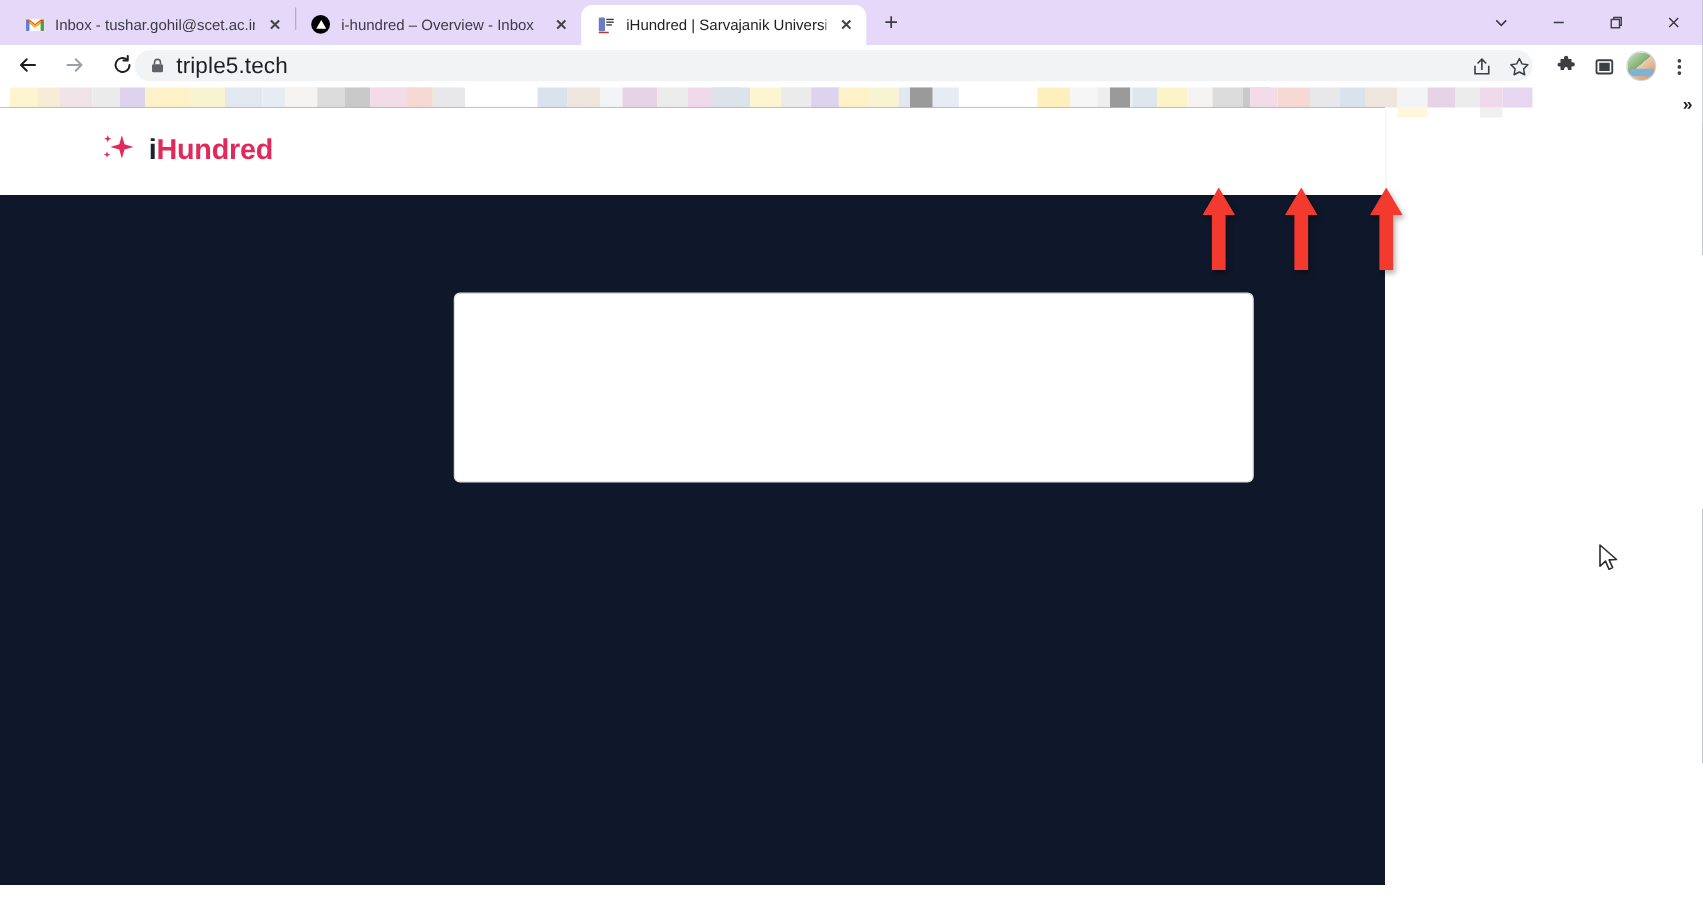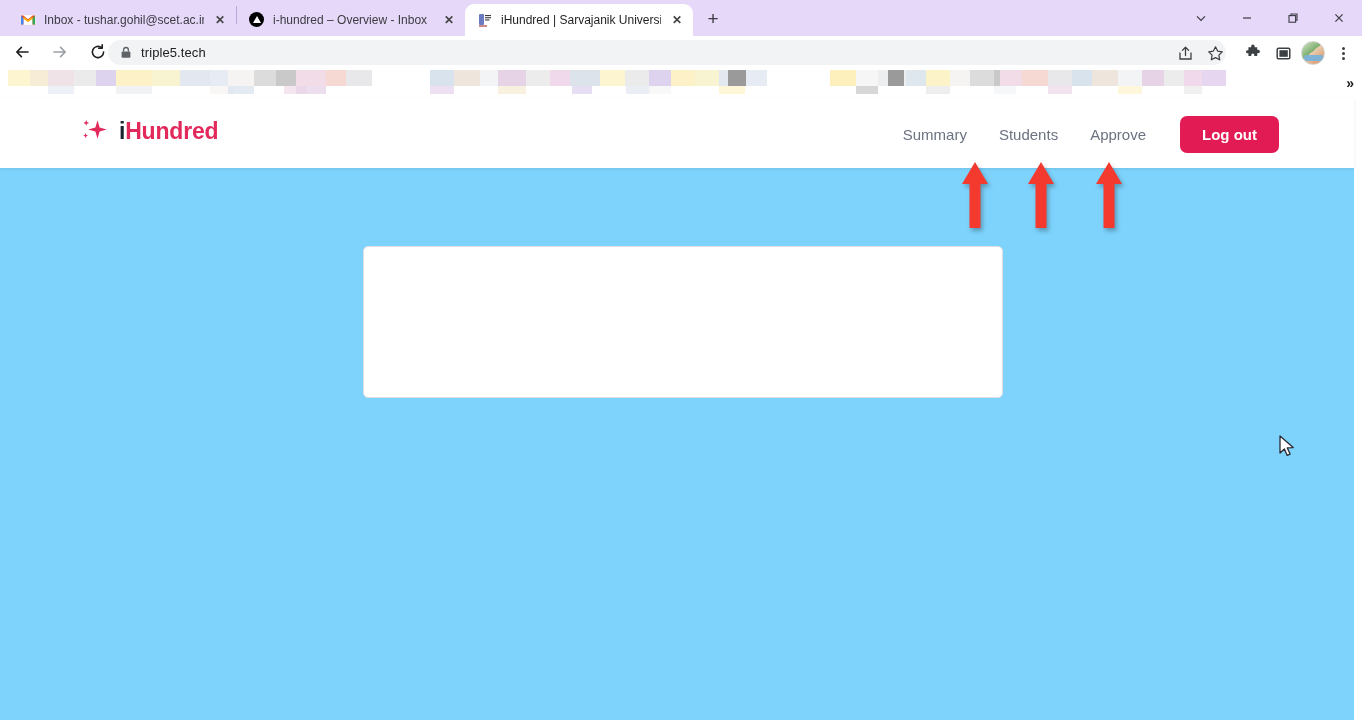--- a/index.html
+++ b/index.html
@@ -74,21 +74,21 @@
     display: flex; align-items: center; justify-content: center;
     color: #1f1f1f;
   }
   .navbtn.disabled { color: #9aa0a6; }
   .omnibox {
     position: absolute; left: 108px; top: 4px;
     width: 1118px; height: 25px;
     background: #f1f3f4; border-radius: 13px;
     display: flex; align-items: center; padding: 0 12px; gap: 9px;
   }
-  .omnibox .urltext { font-size: 13px; color: #202124; letter-spacing: .1px; }
+  .omnibox .urltext { font-size: 18px; color: #202124; letter-spacing: .1px; }
   .tool-icons { position: absolute; right: 4px; top: 4px; display: flex; align-items: center; }
   .tool-icons .ti {
     width: 30px; height: 26px; display: flex; align-items: center; justify-content: center;
     color: #3c4043;
   }
   .avatar-ic {
     width: 24px; height: 24px; border-radius: 50%;
     background: linear-gradient(140deg,#cfe5c8 0%, #7fae6e 45%, #e8cdb0 46%, #d98b5a 100%);
     border: 1px solid #d5d5d5;
     position: relative; overflow: hidden;
@@ -104,22 +104,22 @@
     background: #ffffff;
     overflow: hidden;
   }
   .bm-overflow {
     position: absolute; right: 10px; top: 7px;
     font-size: 14px; color: #222; font-weight: 700; letter-spacing: -2px;
   }
 
   
   .page {
-    position: absolute; left: 0; top: 98px; width: 1354px; height: 622px;
-    background: #7dd3fc;
+    position: absolute; left: 0; top: 86px; width: 1108px; height: 622px;
+    background: #0f172a;
   }
   .site-header {
     position: relative; height: 70px; width: 100%;
     background: #ffffff;
     box-shadow: 0 1px 3px rgba(0,0,0,.09);
     display: flex; align-items: center;
   }
   .brand { position: absolute; left: 80px; top: 18px; display: flex; align-items: center; gap: 9px; }
   .brand .word { font-size: 23px; font-weight: 700; letter-spacing: -.2px; }
   .brand .word .i { color: #1d2230; }
@@ -408,26 +408,20 @@
             <path d="M17.5 4.2 L19.6 11.4 L26.8 13.5 L19.6 15.6 L17.5 22.8 L15.4 15.6 L8.2 13.5 L15.4 11.4 Z" fill="#e2295b"></path>
             <path d="M6.2 4.0 L7.0 6.1 L9.1 6.9 L7.0 7.7 L6.2 9.8 L5.4 7.7 L3.3 6.9 L5.4 6.1 Z" fill="#e2295b"></path>
             <path d="M5.6 17.0 L6.3 18.9 L8.2 19.6 L6.3 20.3 L5.6 22.2 L4.9 20.3 L3.0 19.6 L4.9 18.9 Z" fill="#e2295b"></path>
           </svg>
         </span>
         <span class="word">
           <span class="i">i</span><span class="rest">Hundred</span>
         </span>
       </div>
 
-      <div class="nav">
-        <a href="#">Summary</a>
-        <a href="#">Students</a>
-        <a href="#">Approve</a>
-        <button class="logout">Log out</button>
-      </div>
     </div>
 
     <div class="arrow" style="left:960px; top:64px;">
       <svg width="30" height="68" viewBox="0 0 30 68">
         <path d="M15 0 L28 22 L20.5 22 L20.5 66 L9.5 66 L9.5 22 L2 22 Z" fill="#f4392f"></path>
       </svg>
     </div>
     <div class="arrow" style="left:1026px; top:64px;">
       <svg width="30" height="68" viewBox="0 0 30 68">
         <path d="M15 0 L28 22 L20.5 22 L20.5 66 L9.5 66 L9.5 22 L2 22 Z" fill="#f4392f"></path>

